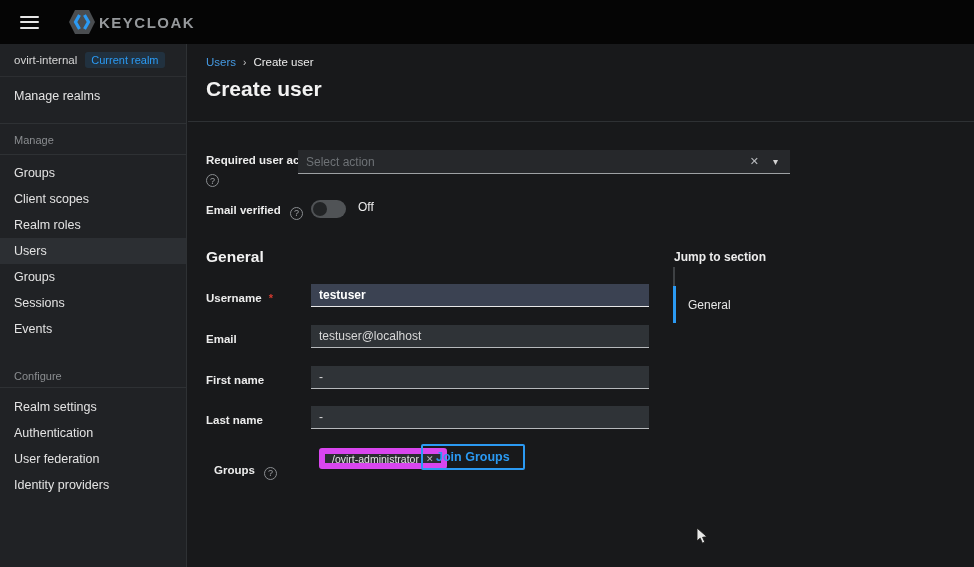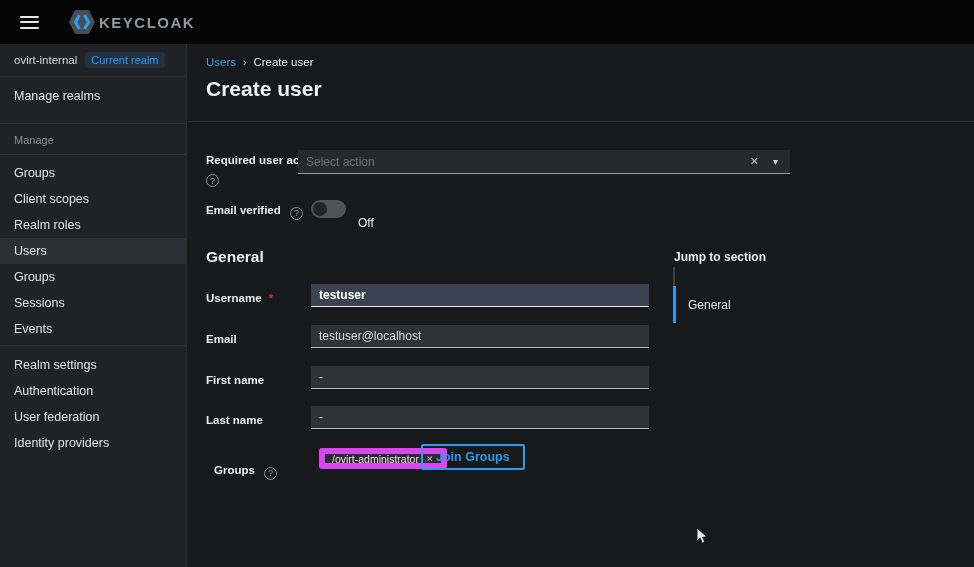--- a/index.html
+++ b/index.html
@@ -58,21 +58,21 @@
   .select-box { position:absolute; left:110px; top:106px; width:492px; height:24px; background:#26282b;
                 border-bottom:1px solid #9ea1a4; display:flex; align-items:center; cursor:pointer; }
   .select-placeholder { flex:1; padding-left:8px; color:#6e7276; font-size:12px; }
   .select-clear { color:#b8bbbe; font-size:11px; padding:0 14px; cursor:pointer; }
   .select-caret { color:#d2d2d2; font-size:10px; padding-right:12px; cursor:pointer; }
 
   .toggle { position:absolute; left:123px; top:156px; width:35px; height:18px; background:#505356;
             border-radius:9px; cursor:pointer; }
   .toggle-knob { position:absolute; left:2px; top:2px; width:14px; height:14px; background:#222426;
                  border-radius:50%; }
-  .toggle-state { position:absolute; left:170px; top:172px; color:#ececec; font-size:12px; }
+  .toggle-state { position:absolute; left:170px; top:156px; color:#ececec; font-size:12px; }
 
   .section-heading { position:absolute; left:18px; top:204px; color:#f2f2f2; font-size:15.5px;
                      font-weight:bold; }
 
   .text-input { position:absolute; left:123px; width:338px; height:23px; background:#2f3337;
                 border:none; border-bottom:1px solid #b6b9bc; color:#d8d8d8; font-size:12px;
                 padding:0 8px; font-family:"Liberation Sans", sans-serif; outline:none; }
   .text-input.focused { background:#3b4252; color:#ffffff; font-weight:bold;
                         border-bottom-color:#e8e8e8; }
 
@@ -127,20 +127,21 @@
     <hr class="side-divider div2">
     <ul class="nav-list">
       <li class="side-item">Groups</li>
       <li class="side-item">Client scopes</li>
       <li class="side-item">Realm roles</li>
       <li class="side-item active">Users</li>
       <li class="side-item">Groups</li>
       <li class="side-item">Sessions</li>
       <li class="side-item">Events</li>
     </ul>
+    <div class="group-label configure">Configure</div>
     <hr class="side-divider div3">
     <ul class="nav-list configure-list">
       <li class="side-item">Realm settings</li>
       <li class="side-item">Authentication</li>
       <li class="side-item">User federation</li>
       <li class="side-item">Identity providers</li>
     </ul>
   </div>
 
   <div class="main">

